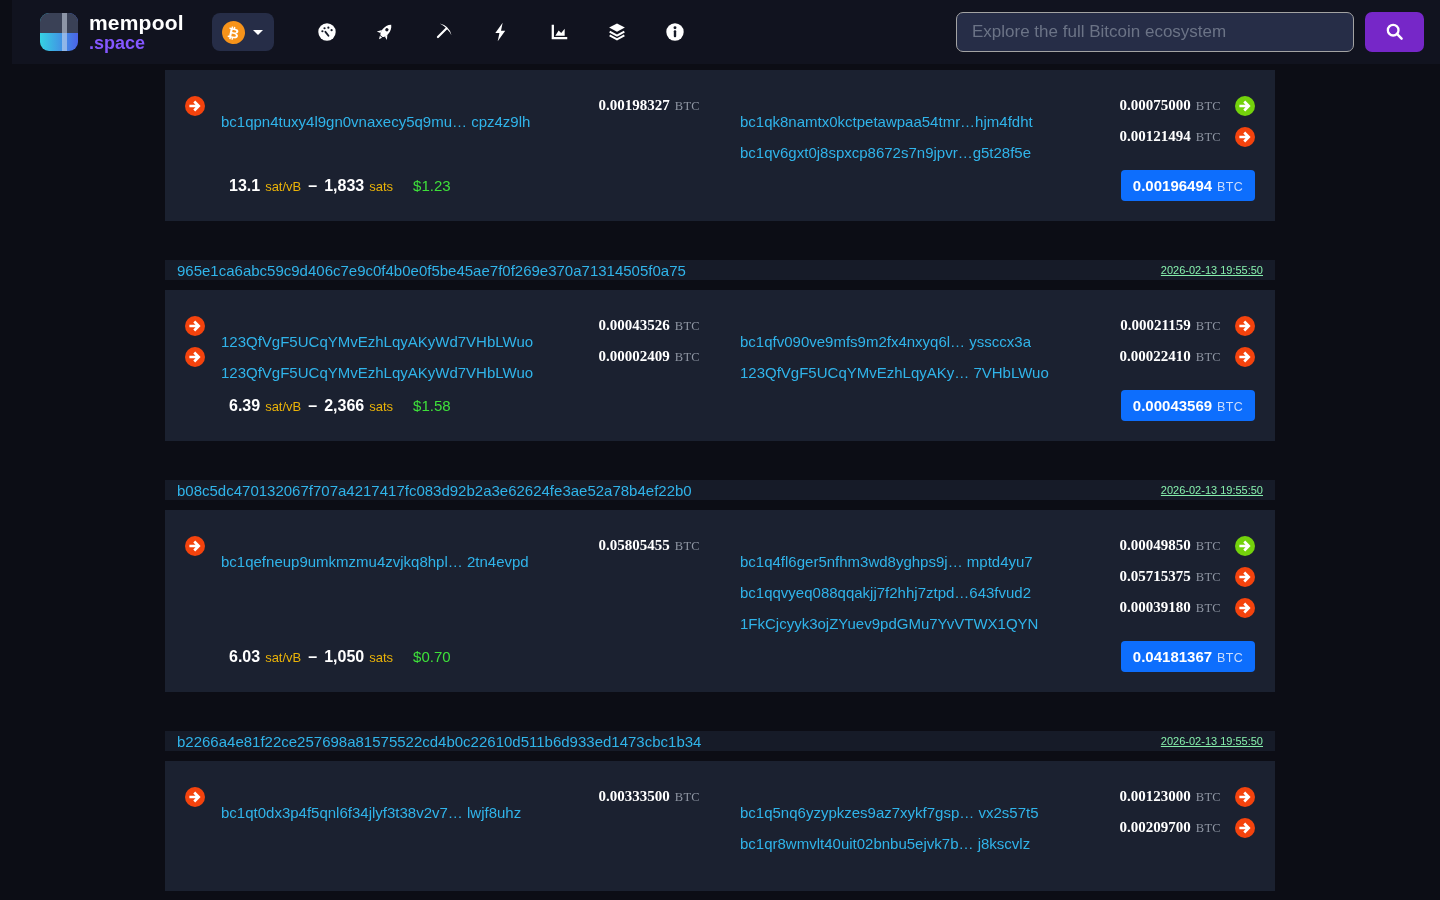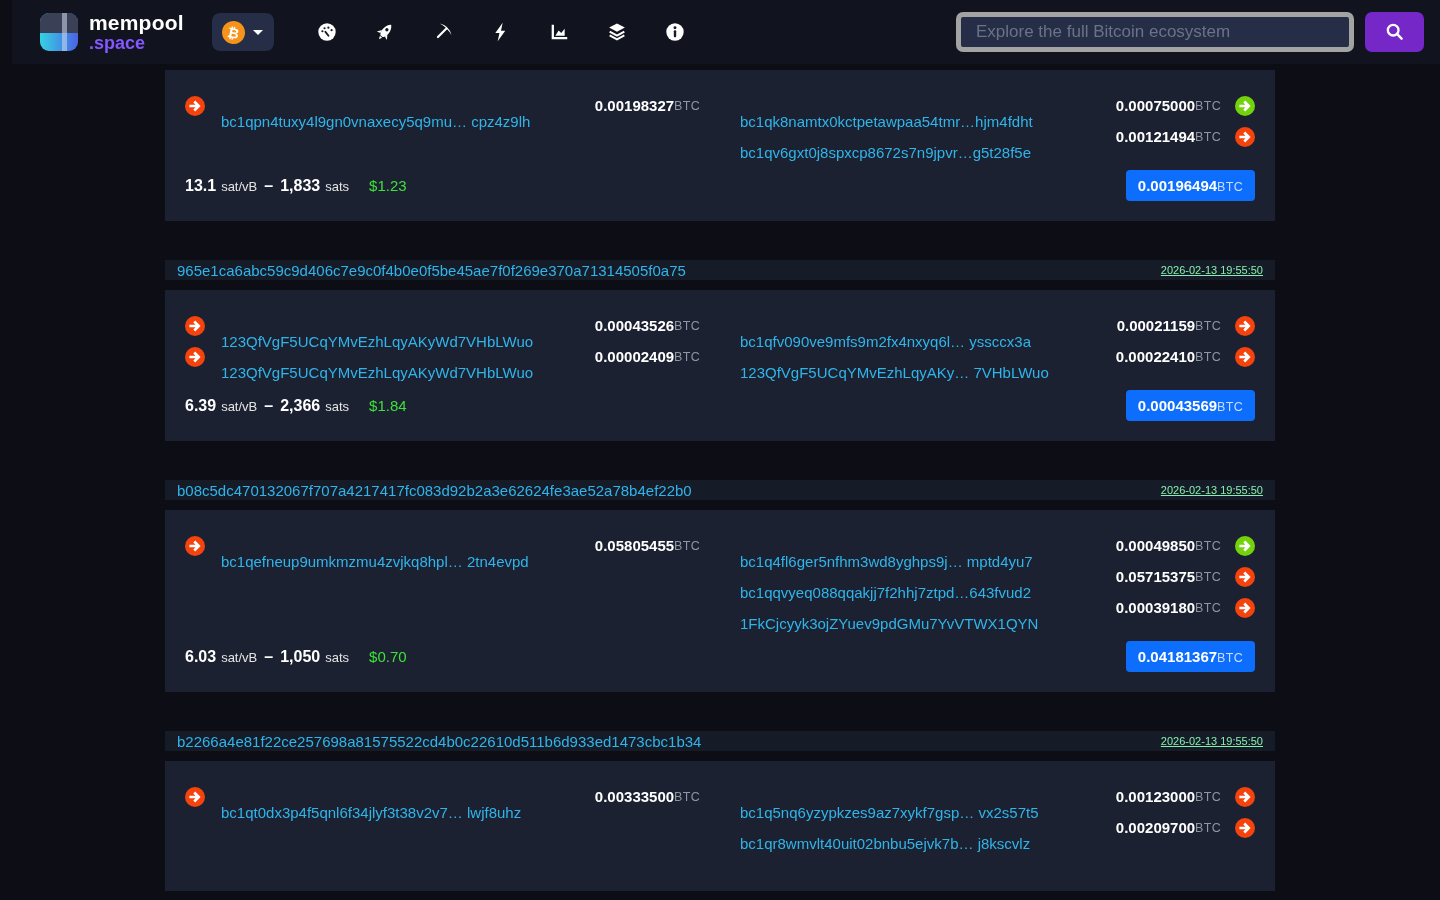--- a/index.html
+++ b/index.html
@@ -36,21 +36,21 @@
     font-weight:700; font-size:14px; display:flex; align-items:center; justify-content:center;
     transform:rotate(12deg);
   }
   .caret { width:0; height:0; border-left:5px solid transparent; border-right:5px solid transparent; border-top:5px solid #fff; }
 
   .nav-icons { display:flex; align-items:center; gap:36px; margin-left:42px; }
   .nav-icon { width:22px; height:22px; cursor:pointer; display:block; }
 
   .search { margin-left:auto; display:flex; align-items:center; }
   .search-input {
-    width:398px; height:40px; background:#262d47; border:5px solid #a3a3a3; border-radius:7px;
+    width:398px; height:40px; background:#262d47; border:1px solid #a3a3a3; border-radius:7px;
     color:#d5dae4; font-size:17px; padding:0 15px; outline:none;
     font-family:"Liberation Sans", sans-serif;
   }
   .search-input::placeholder { color:#6b7386; }
   .search-btn {
     margin-left:11px; width:59px; height:40px; background:#7627c8; border:none; border-radius:7px;
     display:flex; align-items:center; justify-content:center; cursor:pointer;
   }
 
   
@@ -66,28 +66,28 @@
   .io { display:flex; gap:40px; }
   .io-col { flex:1 1 0; min-width:0; }
   .io-row { height:31px; display:flex; align-items:center; }
   .addr { color:#30b4ea; font-size:15px; white-space:nowrap; overflow:hidden; cursor:pointer;margin-top:31px; }
   .in-row .arrow { margin-right:16px; }
   .in-row .amount, .out-row .amount { margin-left:auto; padding-left:12px; }
   .out-row .arrow { margin-left:14px; }
   .arrow { width:20px; height:20px; flex:0 0 auto; cursor:pointer; display:block; }
   .arrow.red { color:#f4430d; }
   .arrow.green { color:#74d20c; }
-  .amount { white-space:nowrap; display:flex; align-items:center; }
+  .amount { white-space:nowrap; display:flex; align-items:flex-end;font-family:Liberation Serif, serif; }
   .amt { color:#fff; font-size:15px; font-weight:600; }
-  .unit { color:#8f96a3; font-size:12.5px; letter-spacing:.3px; }
+  .unit { color:#8f96a3; font-size:12.5px; margin-left:5px; letter-spacing:.3px; }
 
   .tx-footer { margin-top:18px; display:flex; align-items:center; justify-content:space-between; }
-  .fee { display:flex; align-items:baseline; color:#fff; }
+  .fee { display:flex; align-items:baseline; color:#fff;margin-left:44px; }
   .fee .num { font-size:16px; font-weight:700; }
-  .fee .lbl { font-size:13px; color:#e5e5e5; margin-left:5px; }
+  .fee .lbl { font-size:13px; color:#eab308; margin-left:5px; }
   .fee .dash { margin:0 7px; font-weight:700; font-size:16px; }
   .fee .usd { color:#3ee03a; font-size:15px; font-weight:500; margin-left:20px; }
   .total-btn {
     background:#0d6efd; border:none; border-radius:4px; padding:7px 12px;
     display:flex; align-items:baseline; cursor:pointer;
     font-family:"Liberation Sans", sans-serif;
   }
   .total-btn .unit { color:#cdddfb; }
   .min-h { min-height:130px; }
 </style>
@@ -281,21 +281,21 @@
           </div>
         </div>
       </div>
       <div class="tx-footer">
         <div class="fee">
           <span class="num">6.39</span>
           <span class="lbl">sat/vB</span>
           <span class="dash">–</span>
           <span class="num">2,366</span>
           <span class="lbl">sats</span>
-          <span class="usd">$1.84</span>
+          <span class="usd">$1.58</span>
         </div>
         <button class="total-btn">
           <span class="amt">0.00043569</span>
           <span class="unit">BTC</span>
         </button>
       </div>
     </div>
   </section>
 
   <section class="tx-group">

